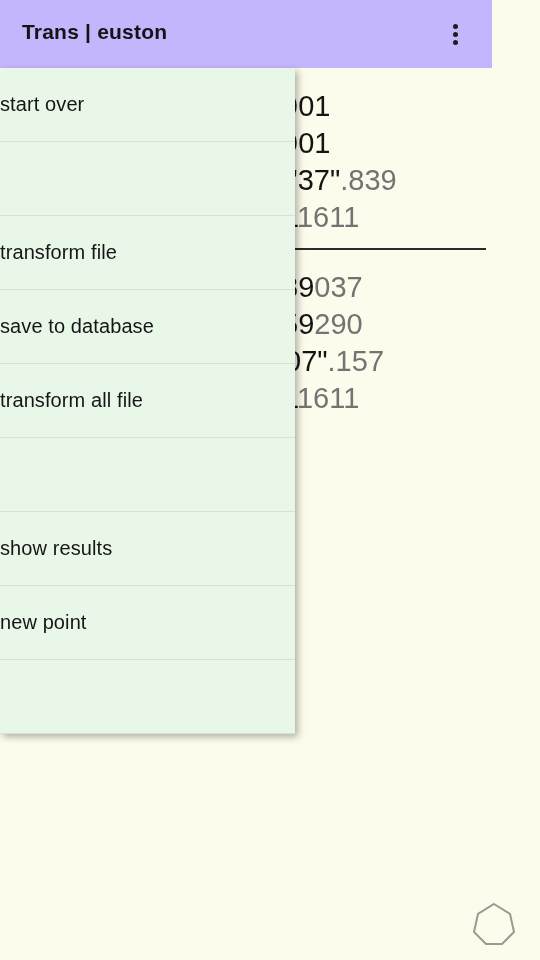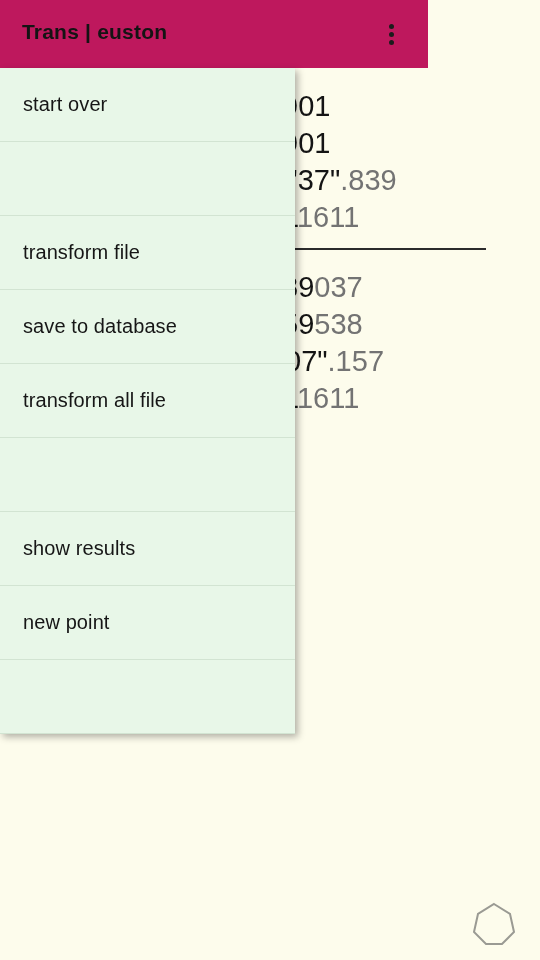--- a/index.html
+++ b/index.html
@@ -17,23 +17,23 @@
   #app {
     position: absolute;
     inset: 0;
     background: #fdfcec;
   }
 
   
   .titlebar {
     position: absolute;
     top: 0; left: 0;
-    width: 428px;
+    width: 492px;
     height: 68px;
-    background: #be185d;
+    background: #c4b5fd;
   }
   .title-text {
     position: absolute;
     left: 22px;
     top: 20px;
     font-size: 21px;
     font-weight: bold;
     color: #141414;
     letter-spacing: 0.2px;
     white-space: nowrap;
@@ -101,21 +101,20 @@
     box-sizing: border-box;
     border-bottom: 1px solid #d2e4d2;
     display: flex;
     align-items: center;
     cursor: pointer;
   }
   .menu-item.spacer {
     cursor: default;
   }
   .menu-item .label {
-    padding-left: 23px;
     font-size: 20px;
     color: #161616;
     letter-spacing: 0.1px;
   }
 
   
   .poly-widget {
     position: absolute;
     right: 22px;
     bottom: 12px;
@@ -150,21 +149,21 @@
       <div class="numrow" style="top: 96px; left: 276px;">
       <span>1'37"</span><span class="frac">.839</span>
     </div>
       <div class="numrow" style="top: 133px; left: 283px;">
       <span>1</span><span class="frac">1611</span>
     </div>
       <div class="numrow" style="top: 203px; left: 282px;">
       <span>89</span><span class="frac">037</span>
     </div>
       <div class="numrow" style="top: 240px; left: 282px;">
-      <span>59</span><span class="frac">538</span>
+      <span>59</span><span class="frac">290</span>
     </div>
       <div class="numrow" style="top: 277px; left: 285px;">
       <span>07"</span><span class="frac">.157</span>
     </div>
       <div class="numrow" style="top: 314px; left: 283px;">
       <span>1</span><span class="frac">1611</span>
     </div>
     </div>
 
   <div class="menu">

